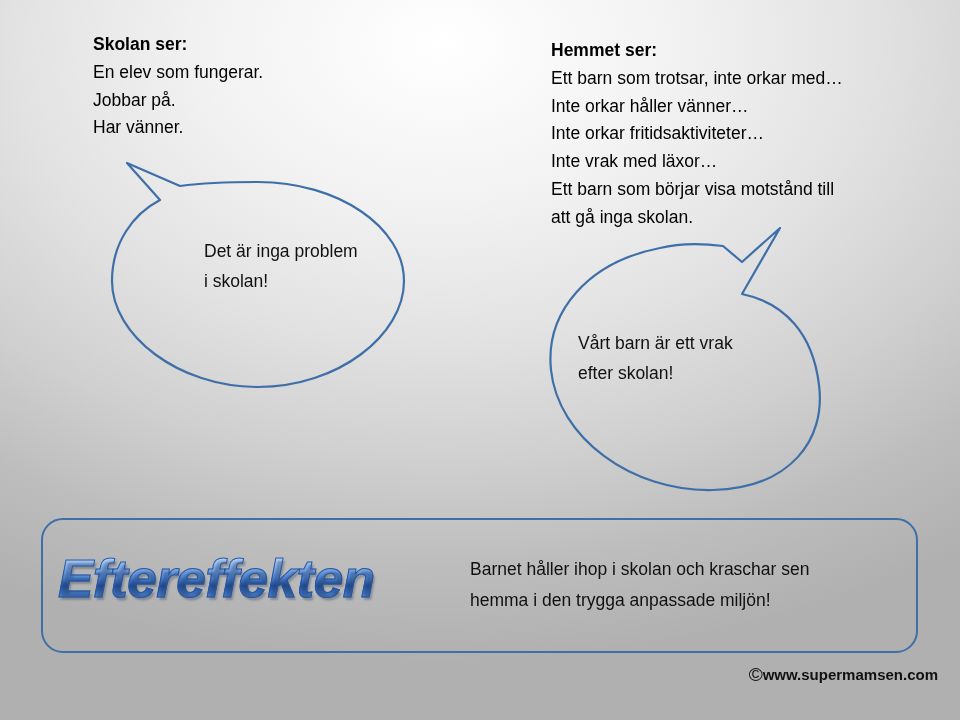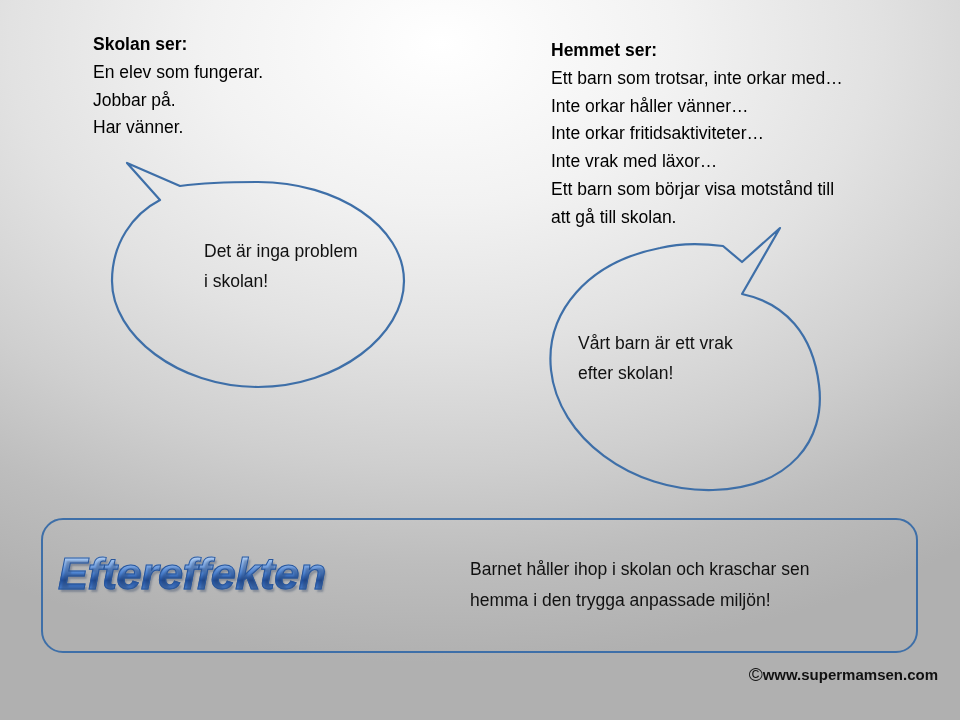--- a/index.html
+++ b/index.html
@@ -67,21 +67,21 @@
     height: 135px;
     border: 2.2px solid #3e6fa8;
     border-radius: 22px;
     box-sizing: border-box;
   }
 
   #wordart {
     position: absolute;
     left: 58px;
     top: 548px;
-    font-size: 45px;
+    font-size: 53px;
     font-weight: bold;
     font-style: italic;
     letter-spacing: -0.5px;
     background: linear-gradient(to bottom, #dce9fb 0%, #a9c9f2 20%, #4f86d6 48%, #1f4e9c 62%, #4b81cf 80%, #9dc2ee 100%);
     -webkit-background-clip: text;
     background-clip: text;
     color: transparent;
     -webkit-text-stroke: 1px #2a5699;
     text-shadow: 2px 3px 2px rgba(40,60,95,0.35);
     white-space: nowrap;
@@ -125,21 +125,21 @@
     <div>Har vänner.</div>
   </div>
 
   <div class="col-block" id="home-block">
     <div class="heading">Hemmet ser:</div>
     <div>Ett barn som trotsar, inte orkar med…</div>
     <div>Inte orkar håller vänner…</div>
     <div>Inte orkar fritidsaktiviteter…</div>
     <div>Inte vrak med läxor…</div>
     <div>Ett barn som börjar visa motstånd till</div>
-    <div>att gå till skolan.</div>
+    <div>att gå inga skolan.</div>
   </div>
 
   <svg class="bubble" id="bubble-shapes" viewBox="0 0 960 720">
 
     <path d="M180 186 L127 163 L160 200 C133 214 112 243 112 281 C112 335 178 387 258 387 C338 387 404 335 404 281 C404 227 338 182 258 182 C230 182 203 183 180 186 Z"></path>
 
     <path d="M742 294 L780 228 L742 262 L723 246 C700 243 676 244 660 248 C588 262 545 312 551 370 C558 437 631 492 713 490 C790 488 826 440 819 385 C813 334 785 303 742 294 Z"></path>
   </svg>
 
   <div class="bubble-text" id="school-bubble-text">

